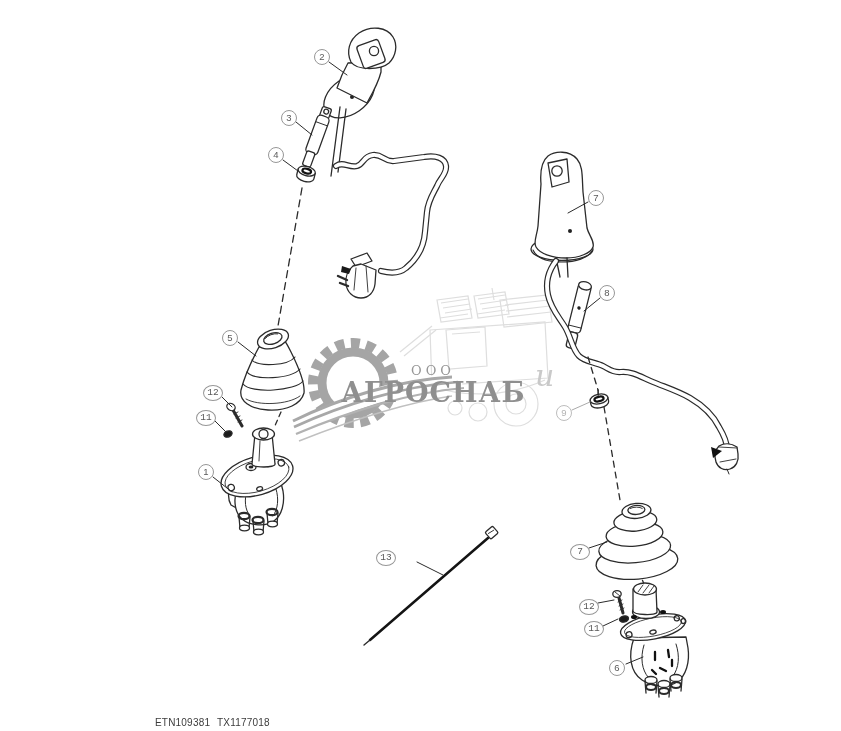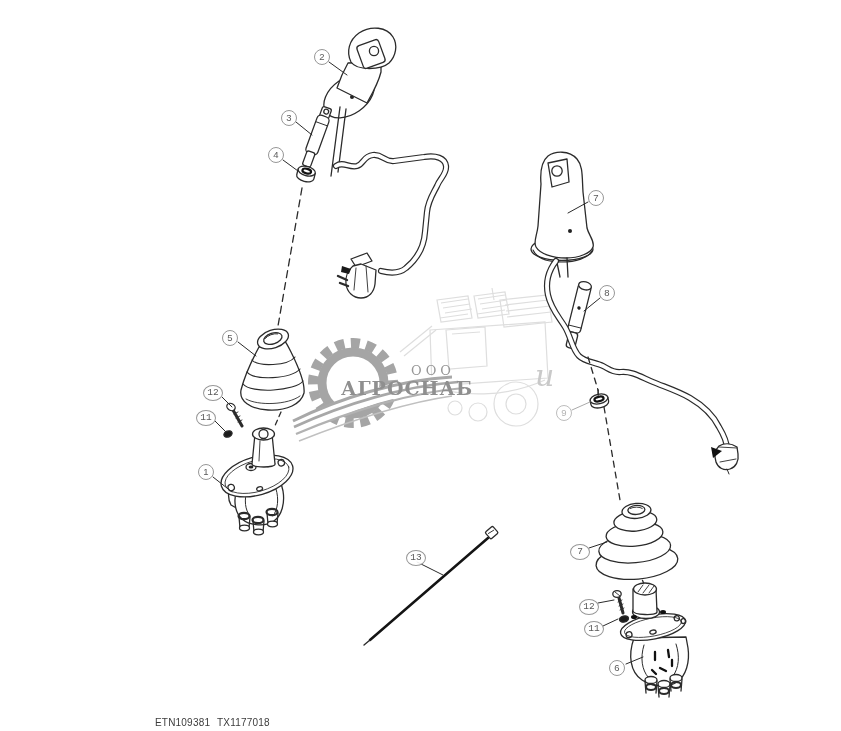--- a/index.html
+++ b/index.html
@@ -4,21 +4,21 @@
 <style>
   html,body{margin:0;padding:0;background:#fff;}
   .stage{position:relative;width:841px;height:731px;background:#ffffff;overflow:hidden;
          font-family:"Liberation Sans",sans-serif;}
   .layer{position:absolute;left:0;top:0;width:841px;height:731px;}
   
   .wm-ooo{position:absolute;left:410px;top:363px;width:46px;text-align:center;
           font-family:"DejaVu Serif",serif;font-size:13px;letter-spacing:4px;
           color:#979797;z-index:1;}
   .wm-name{position:absolute;left:341px;top:377px;width:182px;
-           font-family:"DejaVu Serif",serif;font-size:19px;font-weight:bold;
+           font-family:"DejaVu Serif",serif;font-size:27px;font-weight:bold;
            letter-spacing:1px;color:#8f8f8f;z-index:1;}
   .wm-letter{position:absolute;left:535px;top:358px;
              font-family:"DejaVu Serif",serif;font-style:italic;font-size:30px;
              color:#c9c9c9;z-index:1;}
   
   .co{position:absolute;z-index:3;box-sizing:border-box;height:16px;min-width:16px;
       border:1.2px solid #979797;border-radius:50%;background:rgba(255,255,255,.9);
       color:#5a5a5a;font-size:9.5px;line-height:13.5px;text-align:center;padding:0 2px;}
   .co.w2{min-width:20px;font-family:Liberation Mono, monospace;}
   .co.faint{border-color:#bdbdbd;color:#b3b3b3;}
@@ -275,21 +275,21 @@
     </g>
   </svg>
 
   <div class="co" style="left:314px;top:49px">2</div>
   <div class="co" style="left:281px;top:110px">3</div>
   <div class="co" style="left:268px;top:147px">4</div>
   <div class="co" style="left:222px;top:330px">5</div>
   <div class="co w2" style="left:203px;top:385px">12</div>
   <div class="co w2" style="left:196px;top:410px">11</div>
   <div class="co" style="left:198px;top:464px">1</div>
-  <div class="co w2" style="left:406px;top:550px">13</div>
+  <div class="co w2" style="left:376px;top:550px">13</div>
   <div class="co" style="left:588px;top:190px">7</div>
   <div class="co" style="left:599px;top:285px">8</div>
   <div class="co faint" style="left:556px;top:405px">9</div>
   <div class="co w2" style="left:570px;top:544px">7</div>
   <div class="co w2" style="left:579px;top:599px">12</div>
   <div class="co w2" style="left:584px;top:621px">11</div>
   <div class="co" style="left:609px;top:660px">6</div>
 
   <div class="footer-code">ETN109381 TX1177018</div>
 </div>

